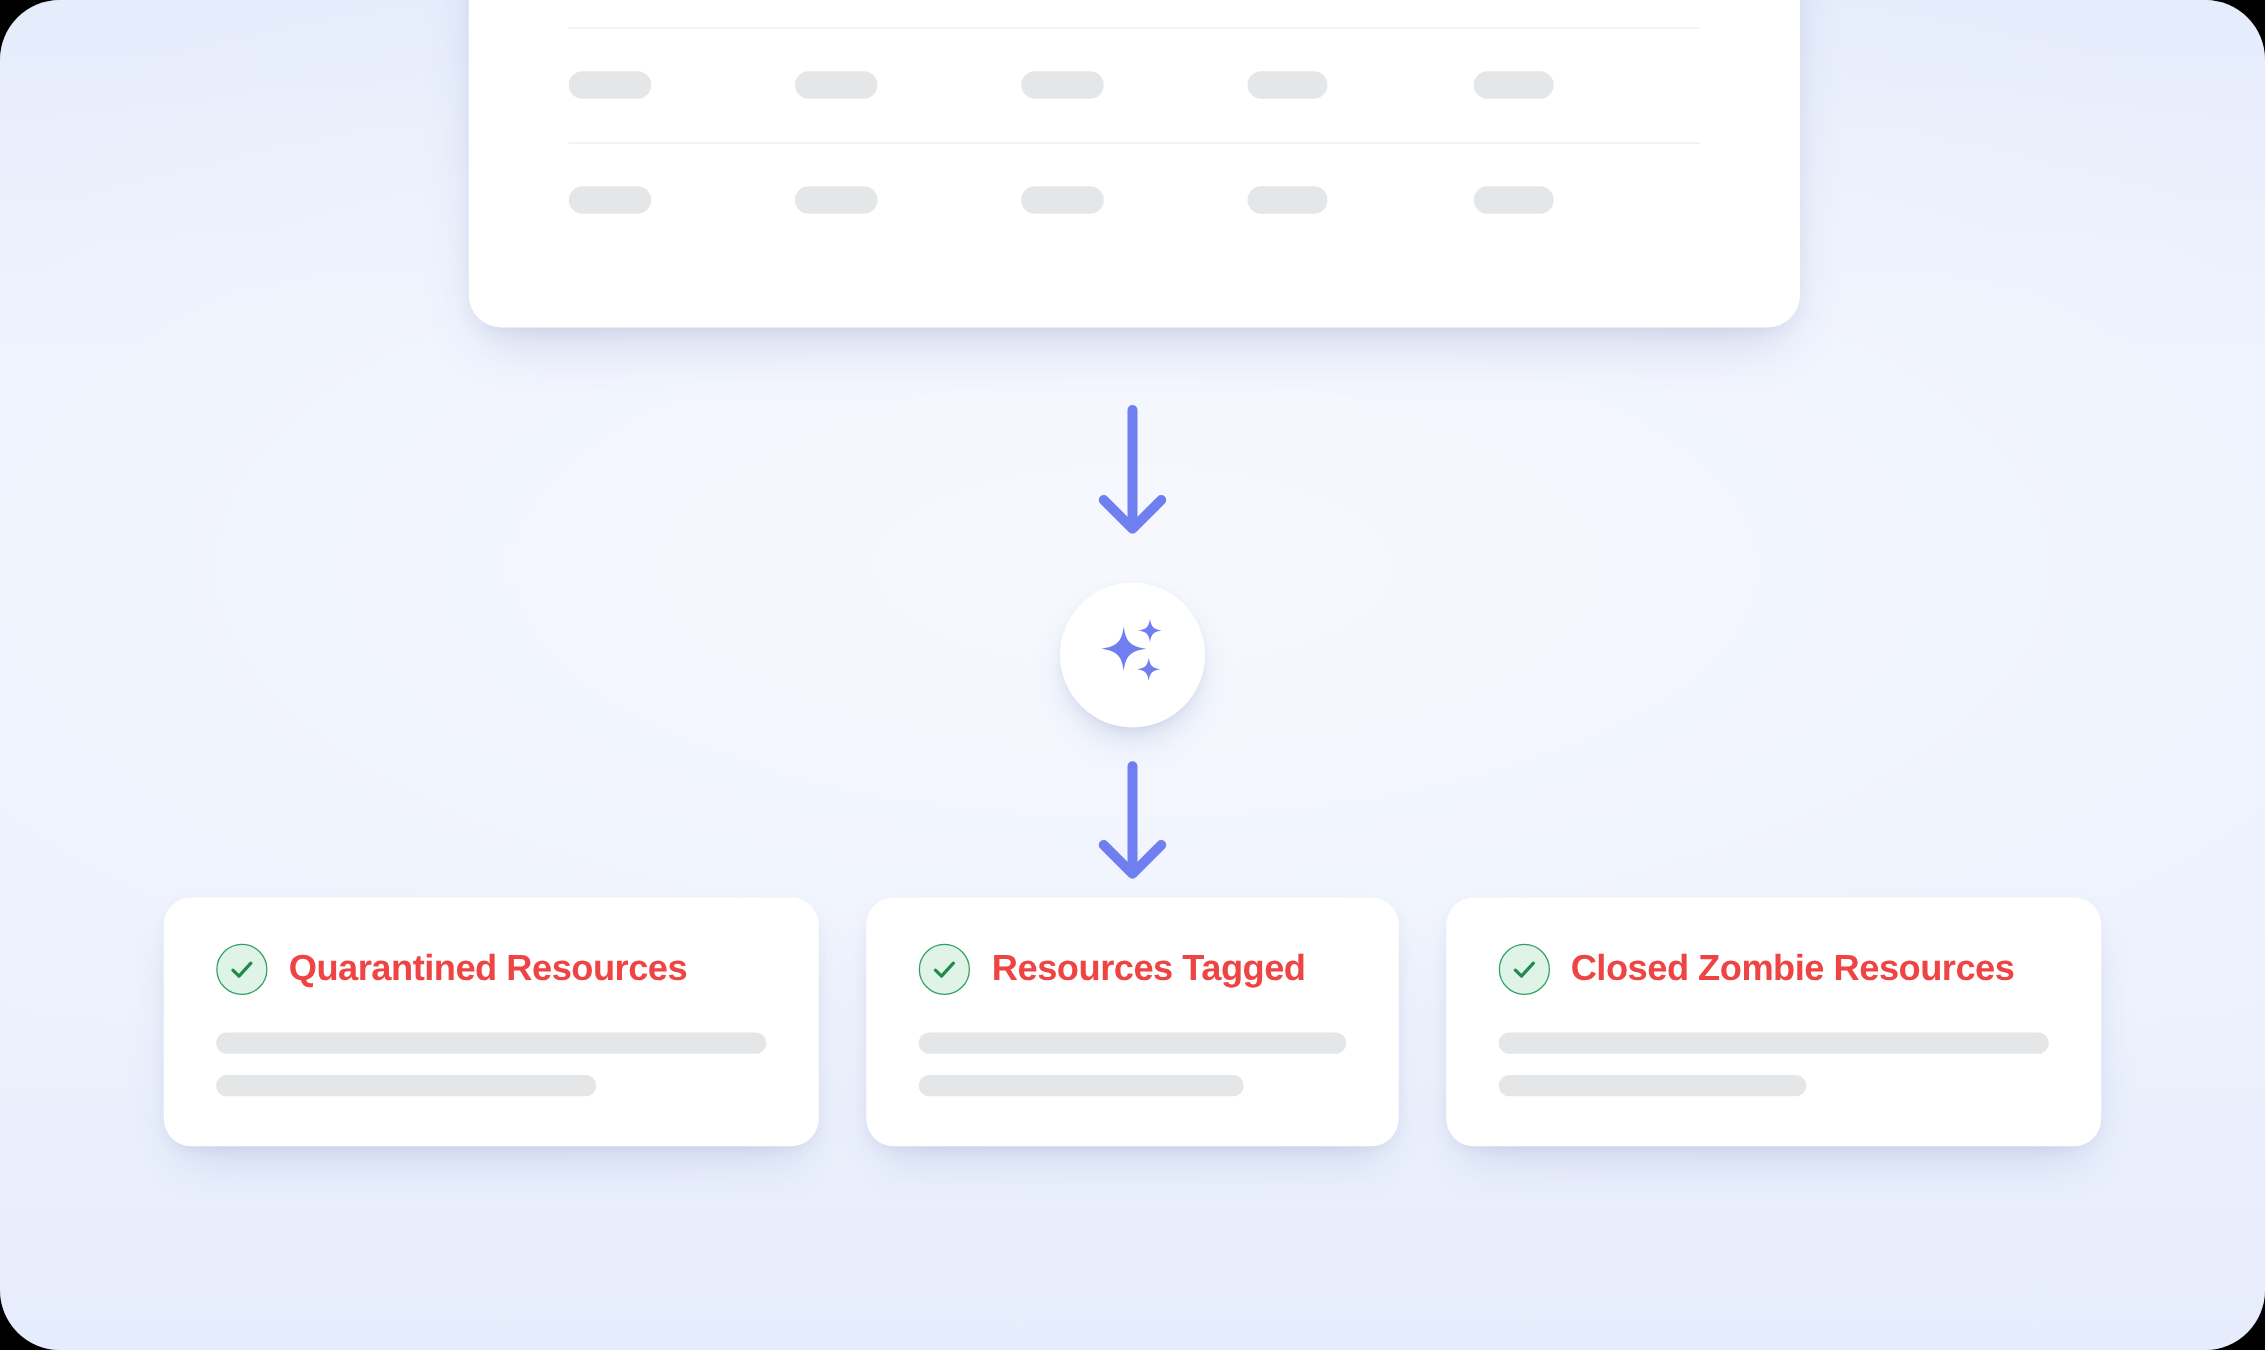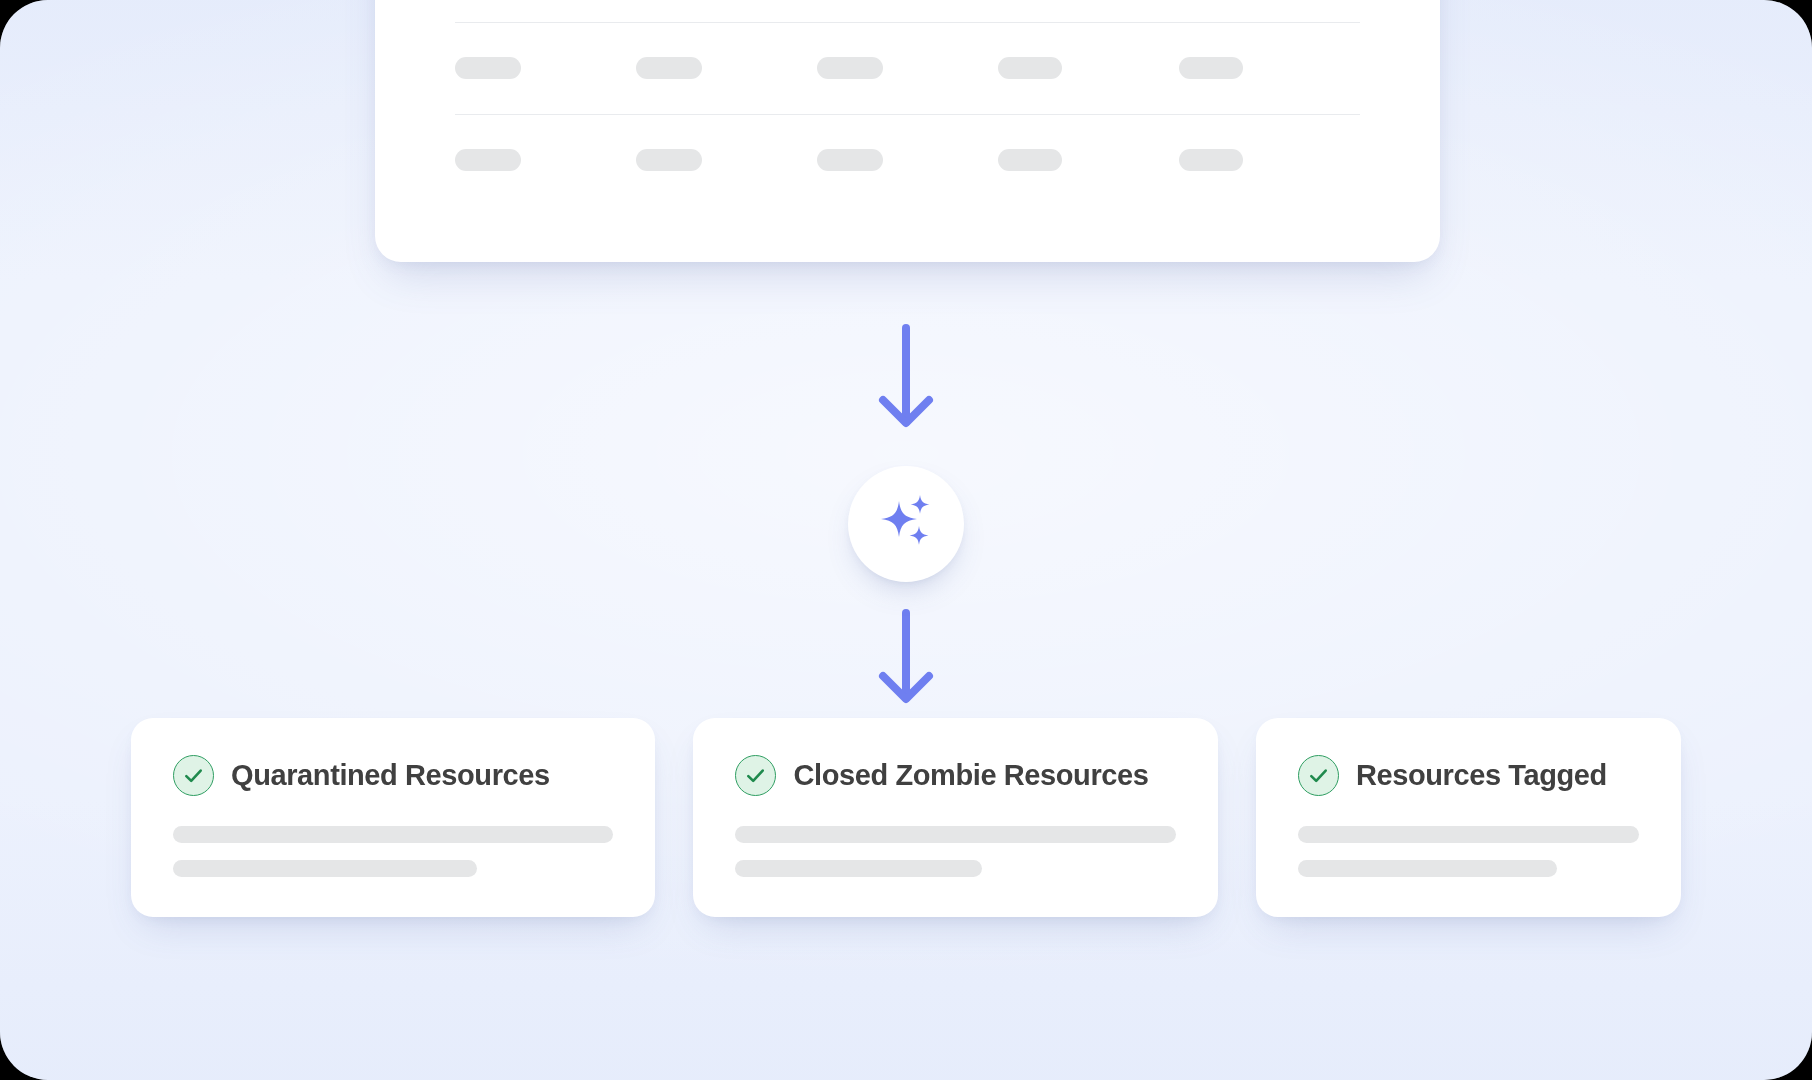--- a/index.html
+++ b/index.html
@@ -159,21 +159,21 @@
     display: flex;
     align-items: center;
     justify-content: center;
   }
   .check-circle svg { display: block; }
 
   .card-title {
     font-size: 29px;
     font-weight: 700;
     letter-spacing: -0.4px;
-    color: #404040;
+    color: #ef4444;
     white-space: nowrap;
   }
 
   .skel-lines { display: flex; flex-direction: column; gap: 17px; }
   .skel {
     height: 17px;
     border-radius: 9px;
     background: #e5e6e7;
   }
   .skel.full { width: 100%; }
@@ -271,45 +271,45 @@
           </svg>
         </span>
         <span class="card-title">Quarantined Resources</span>
       </div>
       <div class="skel-lines">
         <div class="skel full"></div>
         <div class="skel short-1"></div>
       </div>
     </div>
 
+    <div class="result-card c2">
+      <div class="card-head">
+        <span class="check-circle">
+          <svg width="23" height="23" viewBox="0 0 24 24" fill="none" xmlns="http://www.w3.org/2000/svg">
+            <path d="M4.5 12.6 L9.6 17.6 L19.5 6.8" stroke="#1f8a4d" stroke-width="2.7" stroke-linecap="round" stroke-linejoin="round"></path>
+          </svg>
+        </span>
+        <span class="card-title">Resources Tagged</span>
+      </div>
+      <div class="skel-lines">
+        <div class="skel full"></div>
+        <div class="skel short-2"></div>
+      </div>
+    </div>
+
     <div class="result-card c3">
       <div class="card-head">
         <span class="check-circle">
           <svg width="23" height="23" viewBox="0 0 24 24" fill="none" xmlns="http://www.w3.org/2000/svg">
             <path d="M4.5 12.6 L9.6 17.6 L19.5 6.8" stroke="#1f8a4d" stroke-width="2.7" stroke-linecap="round" stroke-linejoin="round"></path>
           </svg>
         </span>
         <span class="card-title">Closed Zombie Resources</span>
       </div>
       <div class="skel-lines">
         <div class="skel full"></div>
         <div class="skel short-3"></div>
       </div>
     </div>
 
-    <div class="result-card c2">
-      <div class="card-head">
-        <span class="check-circle">
-          <svg width="23" height="23" viewBox="0 0 24 24" fill="none" xmlns="http://www.w3.org/2000/svg">
-            <path d="M4.5 12.6 L9.6 17.6 L19.5 6.8" stroke="#1f8a4d" stroke-width="2.7" stroke-linecap="round" stroke-linejoin="round"></path>
-          </svg>
-        </span>
-        <span class="card-title">Resources Tagged</span>
-      </div>
-      <div class="skel-lines">
-        <div class="skel full"></div>
-        <div class="skel short-2"></div>
-      </div>
-    </div>
-
   </div>
 
 </div>
 
 </body></html>

